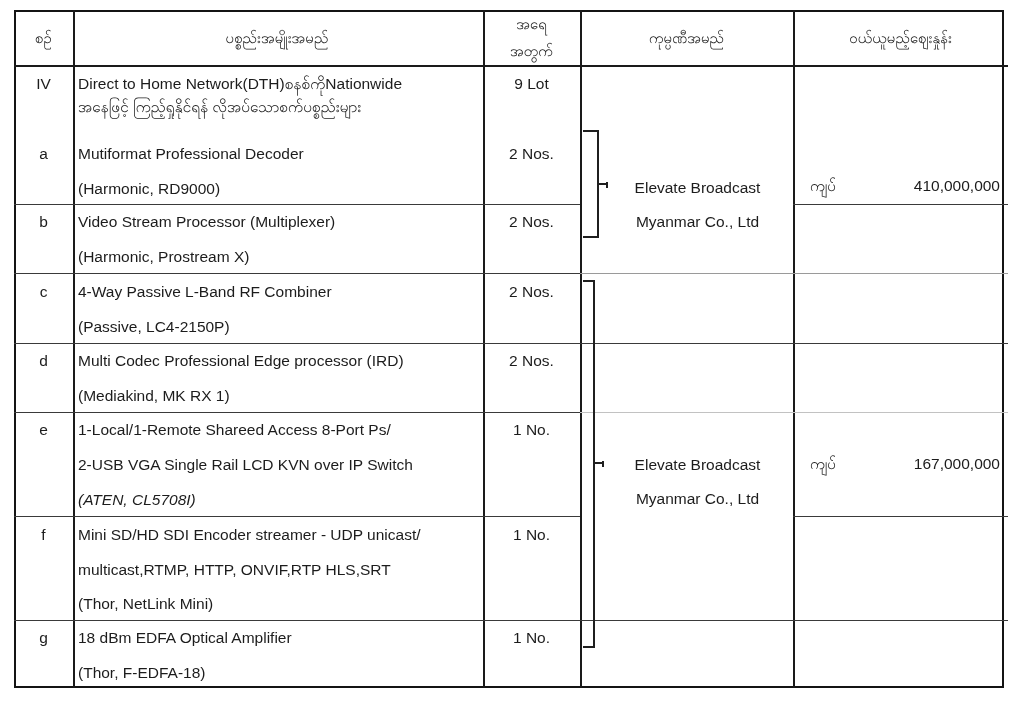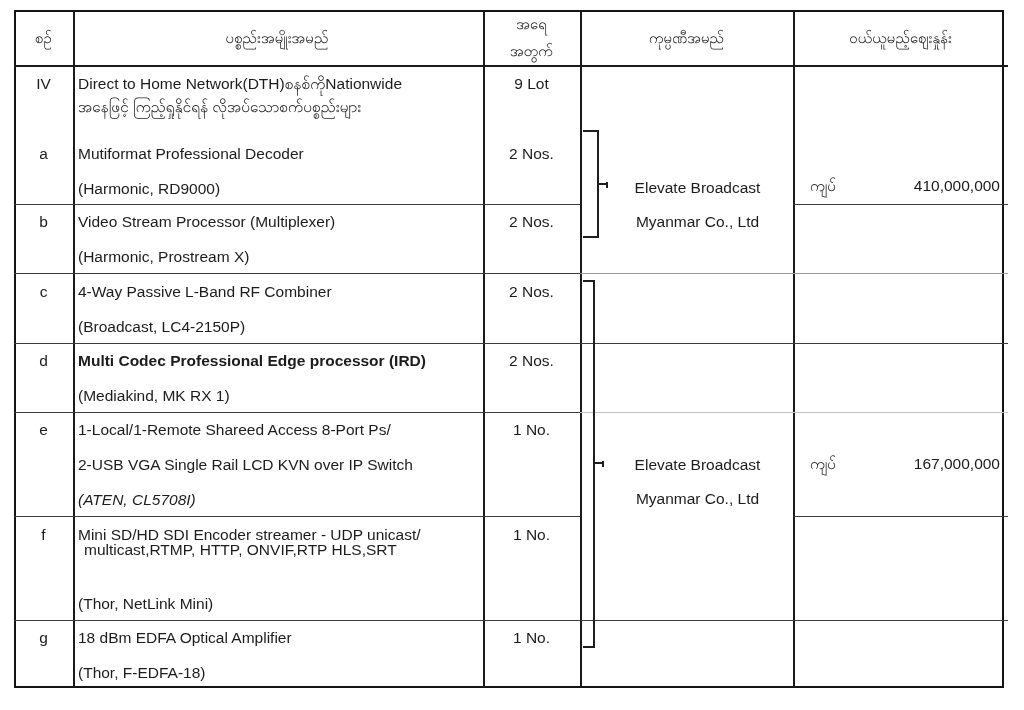--- a/index.html
+++ b/index.html
@@ -66,37 +66,37 @@
 <div class="txt itm" style="top:179px;">(Harmonic, RD9000)</div>
 <div class="txt qty" style="top:144px;">2 Nos.</div>
 
 <div class="txt lab" style="top:212px;">b</div>
 <div class="txt itm" style="top:212px;">Video Stream Processor (Multiplexer)</div>
 <div class="txt itm" style="top:247px;">(Harmonic, Prostream X)</div>
 <div class="txt qty" style="top:212px;">2 Nos.</div>
 
 <div class="txt lab" style="top:282px;">c</div>
 <div class="txt itm" style="top:282px;">4-Way Passive L-Band RF Combiner</div>
-<div class="txt itm" style="top:317px;">(Broadcast, LC4-2150P)</div>
+<div class="txt itm" style="top:317px;">(Passive, LC4-2150P)</div>
 <div class="txt qty" style="top:282px;">2 Nos.</div>
 
 <div class="txt lab" style="top:351px;">d</div>
-<div class="txt itm" style="top:351px;font-weight:bold;">Multi Codec Professional Edge processor (IRD)</div>
+<div class="txt itm" style="top:351px;">Multi Codec Professional Edge processor (IRD)</div>
 <div class="txt itm" style="top:386px;">(Mediakind, MK RX 1)</div>
 <div class="txt qty" style="top:351px;">2 Nos.</div>
 
 <div class="txt lab" style="top:420px;">e</div>
 <div class="txt itm" style="top:420px;">1-Local/1-Remote Shareed Access 8-Port Ps/</div>
 <div class="txt itm" style="top:455px;">2-USB VGA Single Rail LCD KVN over IP Switch</div>
 <div class="txt itm" style="top:490px;font-style:italic;">(ATEN, CL5708I)</div>
 <div class="txt qty" style="top:420px;">1 No.</div>
 
 <div class="txt lab" style="top:525px;">f</div>
 <div class="txt itm" style="top:525px;">Mini SD/HD SDI Encoder streamer - UDP unicast/</div>
-<div class="txt itm" style="top:540px;margin-left:6px;">multicast,RTMP, HTTP, ONVIF,RTP HLS,SRT</div>
+<div class="txt itm" style="top:560px;">multicast,RTMP, HTTP, ONVIF,RTP HLS,SRT</div>
 <div class="txt itm" style="top:594px;">(Thor, NetLink Mini)</div>
 <div class="txt qty" style="top:525px;">1 No.</div>
 
 <div class="txt lab" style="top:628px;">g</div>
 <div class="txt itm" style="top:628px;">18 dBm EDFA Optical Amplifier</div>
 <div class="txt itm" style="top:663px;">(Thor, F-EDFA-18)</div>
 <div class="txt qty" style="top:628px;">1 No.</div>
 
 <div>
   <div class="bracket-part" style="left:597px; top:130px; width:2px;  height:108px;"></div>

